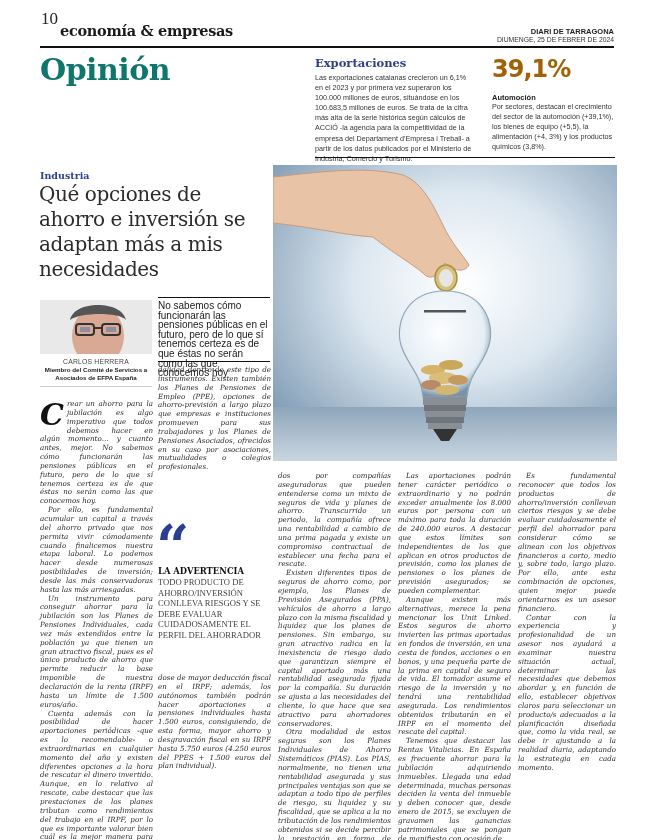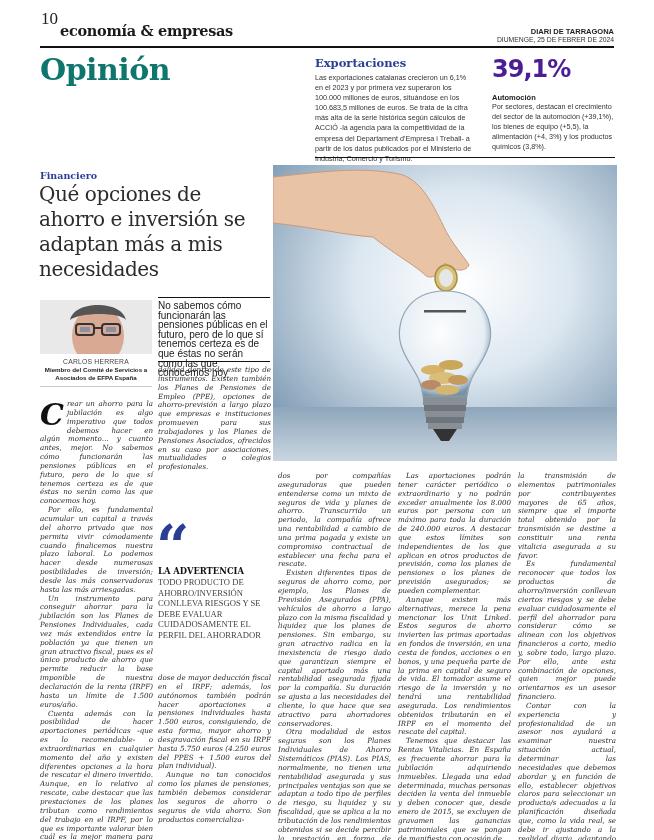--- a/index.html
+++ b/index.html
@@ -11,21 +11,21 @@
   .page-num { left: 41px; top: 9px; font-family: "Liberation Serif", serif; font-size: 17px; color: #222; }
   .section-title { left: 60px; top: 22px; font-family: "DejaVu Serif", serif; font-weight: bold; font-size: 14.5px; color: #1a1a1a; letter-spacing: -0.3px; }
   .paper-name { right: 40px; top: 27px; font-family: Liberation Sans, sans-serif; font-weight: bold; font-size: 7.5px; color: #222; text-align: right; }
   .paper-date { right: 40px; top: 36px; font-family: "Liberation Sans", sans-serif; font-size: 6.8px; color: #333; text-align: right; }
   .header-rule { left: 40px; top: 46px; width: 574px; height: 1.5px; background: #111; }
 
   .opinion { left: 40px; top: 52px; font-family: "DejaVu Serif", serif; font-weight: bold; font-size: 30px; color: #0f766e; letter-spacing: -0.5px; }
 
   .exp-title { left: 315px; top: 56px; font-family: "DejaVu Serif", serif; font-weight: bold; font-size: 11.5px; color: #2a3f93; }
   .exp-text { left: 315px; top: 73px; width: 158px; font-family: "Liberation Sans", sans-serif; font-size: 7.2px; line-height: 10.1px; color: #333; }
-  .big-num { left: 492px; top: 55px; font-family: "DejaVu Sans", sans-serif; font-weight: bold; font-size: 24px; color: #4c1d95; letter-spacing: -1px; }
+  .big-num { left: 492px; top: 55px; font-family: "DejaVu Sans", sans-serif; font-weight: bold; font-size: 24px; color: #a16207; letter-spacing: -1px; }
   .auto-title { left: 492px; top: 93px; font-family: "Liberation Sans", sans-serif; font-weight: bold; font-size: 7.5px; color: #222; }
   .auto-text { left: 492px; top: 102px; width: 125px; font-family: "Liberation Sans", sans-serif; font-size: 7.2px; line-height: 10.1px; color: #333; }
   .top-rule2 { left: 315px; top: 157px; width: 300px; height: 1.2px; background: #111; }
 
   
   .kicker { left: 40px; top: 170px; font-family: "DejaVu Serif", serif; font-weight: bold; font-size: 9.5px; color: #2a3f93; }
   .headline { left: 39px; top: 182px; width: 225px; font-family: "DejaVu Serif", serif; font-weight: 300; font-size: 20px; line-height: 25px; color: #2c2c2c; letter-spacing: -0.4px; }
 
   
   .photo { left: 273px; top: 165px; width: 344px; height: 296px; overflow: hidden; }
@@ -70,21 +70,21 @@
 <div class="abs opinion">Opinión</div>
 
 <div class="abs exp-title">Exportaciones</div>
 <div class="abs exp-text">Las exportaciones catalanas crecieron un 6,1% en el 2023 y por primera vez superaron los 100.000 millones de euros, situándose en los 100.683,5 millones de euros. Se trata de la cifra más alta de la serie histórica según cálculos de ACCIÓ -la agencia para la competitividad de la empresa del Departament d'Empresa i Treball- a partir de los datos publicados por el Ministerio de Industria, Comercio y Turismo.</div>
 
 <div class="abs big-num">39,1%</div>
 <div class="abs auto-title">Automoción</div>
 <div class="abs auto-text">Por sectores, destacan el crecimiento del sector de la automoción (+39,1%), los bienes de equipo (+5,5), la alimentación (+4, 3%) y los productos químicos (3,8%).</div>
 <div class="abs top-rule2"></div>
 
-<div class="abs kicker">Financiero</div>
+<div class="abs kicker">Industria</div>
 <div class="abs headline">Qué opciones de ahorro e inversión se adaptan más a mis necesidades</div>
 
 <div class="abs photo">
   <svg width="344" height="296" viewBox="0 0 344 296">
     <defs>
       <radialGradient id="bg" cx="55%" cy="40%" r="70%">
         <stop offset="0%" stop-color="#ffffff"></stop>
         <stop offset="45%" stop-color="#dce7f0"></stop>
         <stop offset="100%" stop-color="#7f9bb4"></stop>
       </radialGradient>
@@ -140,48 +140,46 @@
 <div class="abs author-name">CARLOS HERRERA</div>
 <div class="abs author-role">Miembro del Comité de Servicios a Asociados de EFPA España</div>
 <div class="abs author-rule"></div>
 
 <div class="abs pull-rule-top"></div>
 <div class="abs pull">No sabemos cómo funcionarán las pensiones públicas en el futuro, pero de lo que sí tenemos certeza es de que éstas no serán como las que conocemos hoy</div>
 <div class="abs pull-rule-bot"></div>
 
 <div class="abs col col1">
   <p class="noind"><span class="dropcap">C</span><span>rear un ahorro para la jubilación es algo imperativo que todos debemos hacer en algún momento… y cuanto antes, mejor. No sabemos cómo funcionarán las pensiones públicas en el futuro, pero de lo que sí tenemos certeza es de que éstas no serán como las que conocemos hoy.</span></p>
-  <p>Por ello, es fundamental acumular un capital a través del ahorro privado que nos permita vivir cómodamente cuando finalicemos nuestra plazo laboral. Lo podemos hacer desde numerosas posibilidades de inversión; desde las más conservadoras hasta las más arriesgadas.</p>
+  <p>Por ello, es fundamental acumular un capital a través del ahorro privado que nos permita vivir cómodamente cuando finalicemos nuestra etapa laboral. Lo podemos hacer desde numerosas posibilidades de inversión; desde las más conservadoras hasta las más arriesgadas.</p>
   <p>Un instrumento para conseguir ahorrar para la jubilación son los Planes de Pensiones Individuales, cada vez más extendidos entre la población ya que tienen un gran atractivo fiscal, pues es el único producto de ahorro que permite reducir la base imponible de nuestra declaración de la renta (IRPF) hasta un límite de 1.500 euros/año.</p>
   <p>Cuenta además con la posibilidad de hacer aportaciones periódicas -que es lo recomendable- o extraordinarias en cualquier momento del año y existen diferentes opciones a la hora de rescatar el dinero invertido. Aunque, en lo relativo al rescate, cabe destacar que las prestaciones de los planes tributan como rendimientos del trabajo en el IRPF, por lo que es importante valorar bien cuál es la mejor manera para hacer uso de esta liquidez.</p>
 
 </div>
 
 <div class="abs col col2a">
   <p class="noind">dalidad dentro de este tipo de instrumentos. Existen también los Planes de Pensiones de Empleo (PPE), opciones de ahorro-previsión a largo plazo que empresas e instituciones promueven para sus trabajadores y los Planes de Pensiones Asociados, ofrecidos en su caso por asociaciones, mutualidades o colegios profesionales.</p>
 </div>
 
 <div class="abs quote-mark">“</div>
 <div class="abs quote-title">LA ADVERTENCIA</div>
 <div class="abs quote-text">Todo producto de ahorro/inversión conlleva riesgos y se debe evaluar cuidadosamente el perfil del ahorrador</div>
 
 <div class="abs col col2b">
   <p class="noind">dose de mayor deducción fiscal en el IRPF; además, los autónomos también podrán hacer aportaciones a pensiones individuales hasta 1.500 euros, consiguiendo, de esta forma, mayor ahorro y desgravación fiscal en su IRPF hasta 5.750 euros (4.250 euros del PPES + 1.500 euros del plan individual).</p>
-  <p>Aunque no tan conocidos como los planes de pensiones, también debemos considerar los seguros de ahorro o seguros de vida ahorro. Son productos comercializa-</p>
 </div>
 
 <div class="abs col col3">
   <p class="noind">dos por compañías aseguradoras que pueden entenderse como un mixto de seguros de vida y planes de ahorro. Transcurrido un periodo, la compañía ofrece una rentabilidad a cambio de una prima pagada y existe un compromiso contractual de establecer una fecha para el rescate.</p>
   <p>Existen diferentes tipos de seguros de ahorro como, por ejemplo, los Planes de Previsión Asegurados (PPA), vehículos de ahorro a largo plazo con la misma fiscalidad y liquidez que los planes de pensiones. Sin embargo, su gran atractivo radica en la inexistencia de riesgo dado que garantizan siempre el capital aportado más una rentabilidad asegurada fijada por la compañía. Su duración se ajusta a las necesidades del cliente, lo que hace que sea atractivo para ahorradores conservadores.</p>
   <p>Otra modalidad de estos seguros son los Planes Individuales de Ahorro Sistemáticos (PIAS). Los PIAS, normalmente, no tienen una rentabilidad asegurada y sus principales ventajas son que se adaptan a todo tipo de perfiles de riesgo, su liquidez y su fiscalidad, que se aplica a la no tributación de los rendimientos obtenidos si se decide percibir la prestación en forma de renta vitalicia.</p>
 </div>
 
 <div class="abs col col4">
   <p>Las aportaciones podrán tener carácter periódico o extraordinario y no podrán exceder anualmente los 8.000 euros por persona con un máximo para toda la duración de 240.000 euros. A destacar que estos límites son independientes de los que aplican en otros productos de previsión, como los planes de pensiones o los planes de previsión asegurados; se pueden complementar.</p>
   <p>Aunque existen más alternativas, merece la pena mencionar los Unit Linked. Estos seguros de ahorro invierten las primas aportadas en fondos de inversión, en una cesta de fondos, acciones o en bonos, y una pequeña parte de la prima en capital de seguro de vida. El tomador asume el riesgo de la inversión y no tendrá una rentabilidad asegurada. Los rendimientos obtenidos tributarán en el IRPF en el momento del rescate del capital.</p>
   <p>Tenemos que destacar las Rentas Vitalicias. En España es frecuente ahorrar para la jubilación adquiriendo inmuebles. Llegada una edad determinada, muchas personas deciden la venta del inmueble y deben conocer que, desde enero de 2015, se excluyen de gravamen las ganancias patrimoniales que se pongan de manifiesto con ocasión de</p>
 </div>
 
 <div class="abs col col5">
-  <p class="noind">la transmisión de elementos patrimoniales por contribuyentes mayores de 65 años, siempre que el importe total obtenido por la transmisión se destine a constituir una renta vitalicia asegurada a su favor.</p>
   <p>Es fundamental reconocer que todos los productos de ahorro/inversión conllevan ciertos riesgos y se debe evaluar cuidadosamente el perfil del ahorrador para considerar cómo se alinean con los objetivos financieros a corto, medio y, sobre todo, largo plazo. Por ello, ante esta combinación de opciones, quien mejor puede orientarnos es un asesor financiero.</p>
   <p>Contar con la experiencia y profesionalidad de un asesor nos ayudará a examinar nuestra situación actual, determinar las necesidades que debemos abordar y, en función de ello, establecer objetivos claros para seleccionar un producto/s adecuados a la planificación diseñada que, como la vida real, se debe ir ajustando a la realidad diaria, adaptando la estrategia en cada momento.</p>
 </div>
 
 </body></html>

